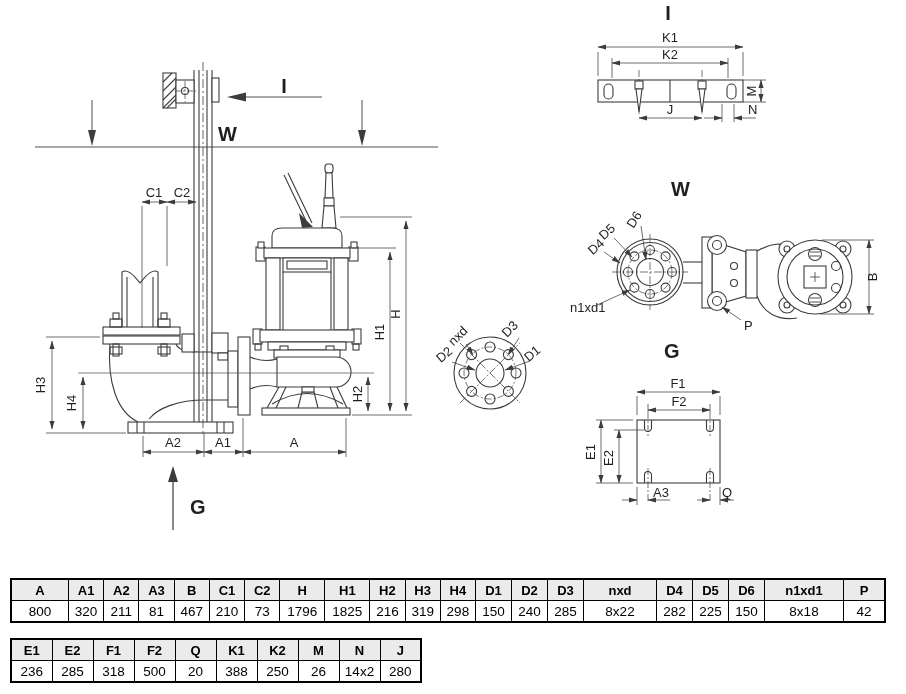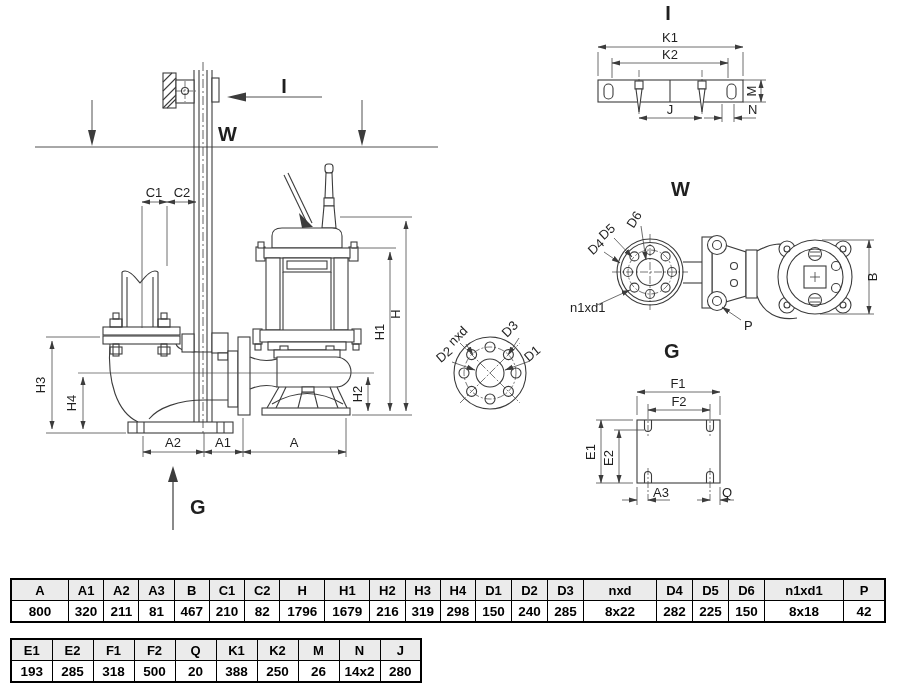--- a/index.html
+++ b/index.html
@@ -7,21 +7,21 @@
         font-family:"Liberation Sans",sans-serif;}
   svg text{fill:#1f1f1f;}
   .dimlbl{font-size:13px;}
   .viewlbl{font-size:20px;font-weight:bold;}
   .tbl{position:absolute;border-collapse:collapse;table-layout:fixed;
        font-family:"Liberation Sans",sans-serif;}
   .tbl{border:2.5px solid #000;}
   .tbl th,.tbl td{border:1.4px solid #000;text-align:center;vertical-align:middle;
        height:20px;padding:0 1px;overflow:hidden;white-space:nowrap;}
   .tbl th{background:#ebebeb;font-size:13px;font-weight:bold;}
-  .tbl td{background:#ffffff;font-size:13.5px;font-weight:bold;}
+  .tbl td{background:#ffffff;font-size:13.5px;font-weight:normal;}
   #t1{left:10px;top:578px;width:876px;}
   #t2{left:10px;top:638px;width:412px;}
   
   #t1 th:nth-child(1){width:54px}#t1 th:nth-child(8),#t1 th:nth-child(9){width:42px}
   #t1 th:nth-child(13),#t1 th:nth-child(14),#t1 th:nth-child(15),
   #t1 th:nth-child(17),#t1 th:nth-child(18),#t1 th:nth-child(19){width:33px}
   #t1 th:nth-child(16){width:70px}#t1 th:nth-child(20){width:76px}
   #t1 th:nth-child(21){width:38px}
 </style>
 </head>
@@ -433,23 +433,23 @@
         </tr>
       </thead>
   <tbody>
         <tr>
           <td>800</td>
           <td>320</td>
           <td>211</td>
           <td>81</td>
           <td>467</td>
           <td>210</td>
-          <td>82</td>
+          <td>73</td>
           <td>1796</td>
-          <td>1679</td>
+          <td>1825</td>
           <td>216</td>
           <td>319</td>
           <td>298</td>
           <td>150</td>
           <td>240</td>
           <td>285</td>
           <td>8x22</td>
           <td>282</td>
           <td>225</td>
           <td>150</td>
@@ -469,21 +469,21 @@
           <th>Q</th>
           <th>K1</th>
           <th>K2</th>
           <th>M</th>
           <th>N</th>
           <th>J</th>
         </tr>
       </thead>
   <tbody>
         <tr>
-          <td>193</td>
+          <td>236</td>
           <td>285</td>
           <td>318</td>
           <td>500</td>
           <td>20</td>
           <td>388</td>
           <td>250</td>
           <td>26</td>
           <td>14x2</td>
           <td>280</td>
         </tr>

